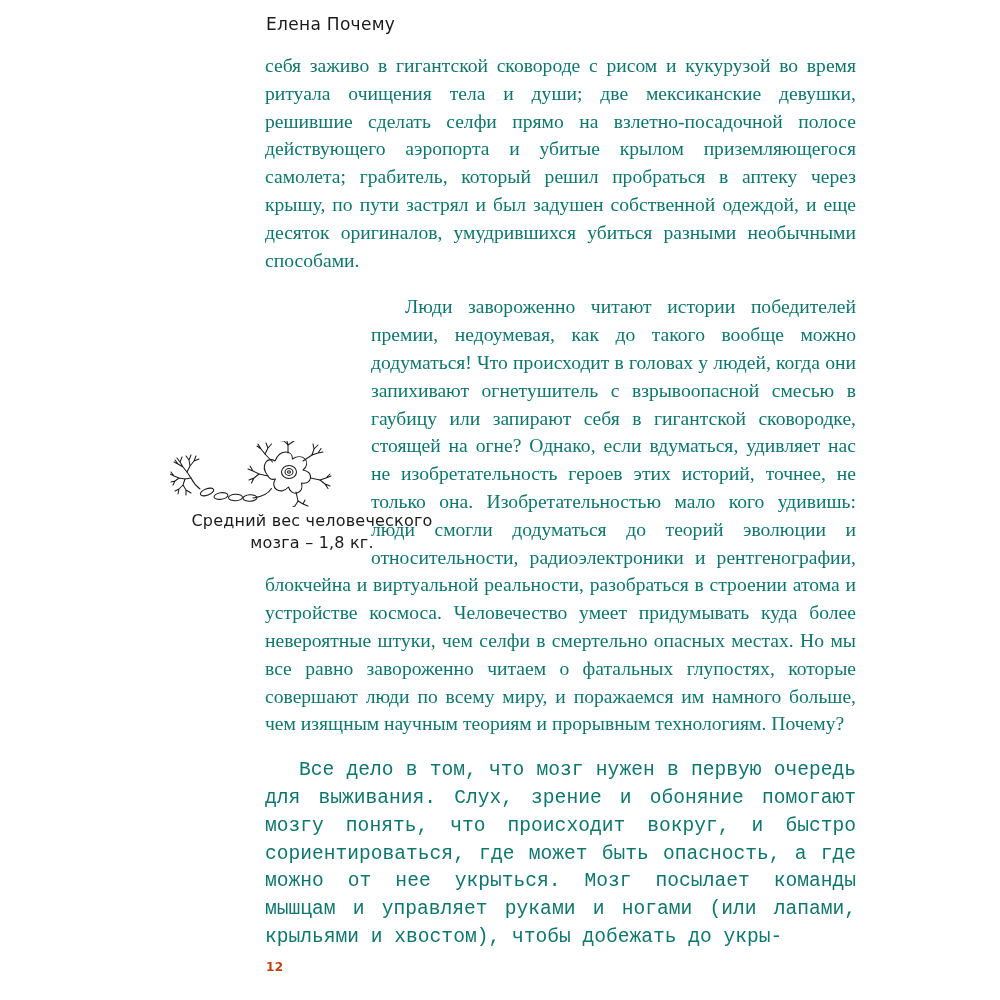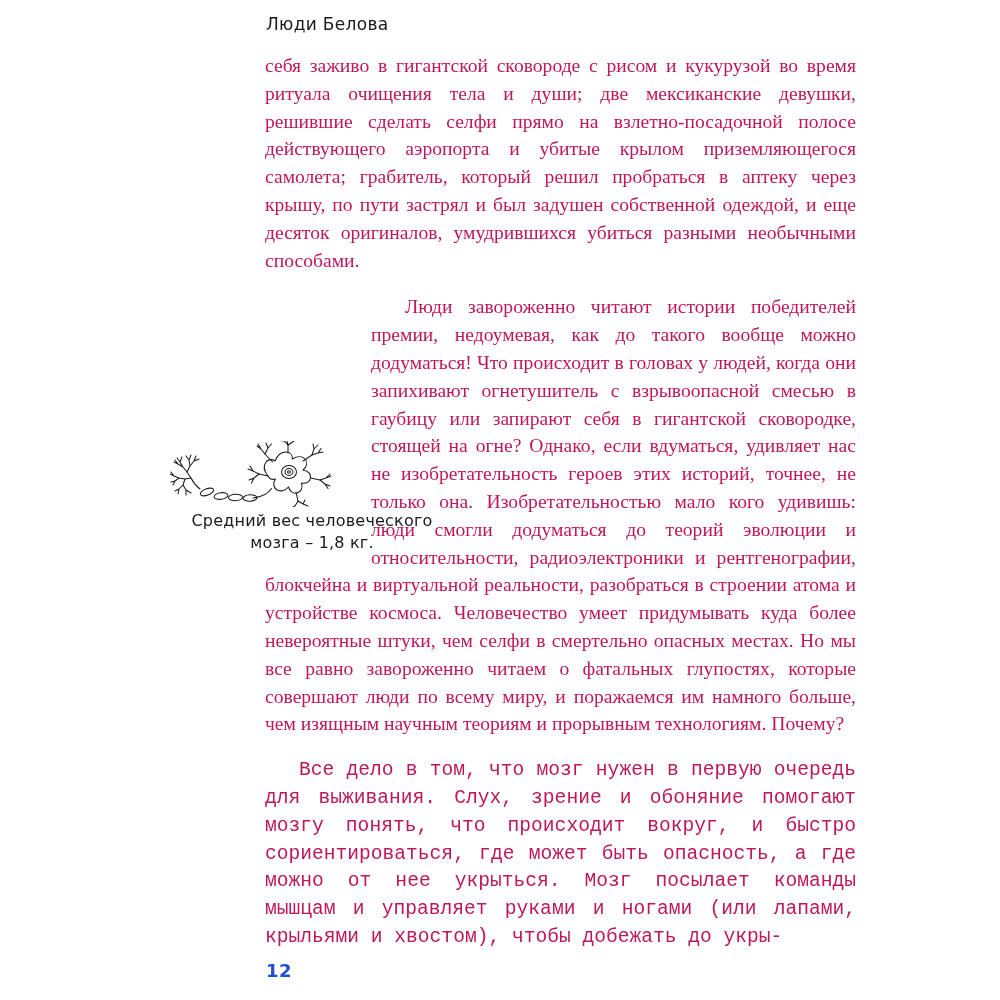--- a/index.html
+++ b/index.html
@@ -39,21 +39,21 @@
   
   .text-column {
     position: absolute;
     left: 265px;
     top: 52px;
     width: 591px;
     font-size: 19.6px;
     line-height: 27.8px;
     text-align: justify;
     text-justify: inter-word;
-    color: #be185d;
+    color: #0f766e;
     -webkit-hyphens: none;
     hyphens: none;
   }
 
   .text-column p {
     margin: 0;
     text-align: justify;
   }
   .text-column p.indent {
     text-indent: 34px;
@@ -98,32 +98,32 @@
     letter-spacing: 0.2px;
     color: #1a1a1a;
   }
 
   
   .folio {
     position: absolute;
     left: 266px;
     top: 960px;
     font-family: "DejaVu Sans", "Liberation Sans", sans-serif;
-    font-size: 18px;
+    font-size: 12px;
     font-weight: 600;
-    color: #1d4ed8;
+    color: #c2410c;
     letter-spacing: 0.5px;
   }
 </style>
 </head>
 <body>
 
 <div class="page">
 
-  <div class="running-head">Люди Белова</div>
+  <div class="running-head">Елена Почему</div>
 
   <div class="text-column">
 
     <p class="para">себя заживо в гигантской сковороде с рисом и кукурузой во время ритуала очищения тела и души; две мексиканские девушки, решившие сделать селфи прямо на взлетно-посадочной полосе действующего аэропорта и убитые крылом приземляющегося самолета; грабитель, который решил пробраться в аптеку через крышу, по пути застрял и был задушен собственной одеждой, и еще десяток оригиналов, умудрившихся убиться разными необычными способами.</p>
 
     <p class="para indent"><span class="figure-spacer"></span><span>Люди завороженно читают истории победителей премии, недоумевая, как до такого вообще можно додуматься! Что происходит в головах у людей, когда они запихивают огнетушитель с взрывоопасной смесью в гаубицу или запирают себя в гигантской сковородке, стоящей на огне? Однако, если вдуматься, удивляет нас не изобретательность героев этих историй, точнее, не только она. Изобретательностью мало кого удивишь: люди смогли додуматься до теорий эволюции и относительности, радиоэлектроники и рентгенографии, блокчейна и виртуальной реальности, разобраться в строении атома и устройстве космоса. Человечество умеет придумывать куда более невероятные штуки, чем селфи в смертельно опасных местах. Но мы все равно завороженно читаем о фатальных глупостях, которые совершают люди по всему миру, и поражаемся им намного больше, чем изящным научным теориям и прорывным технологиям. Почему?</span></p>
 
     <p class="para indent last-left">Все дело в том, что мозг нужен в первую очередь для выживания. Слух, зрение и обоняние помогают мозгу понять, что происходит вокруг, и быстро сориентироваться, где может быть опасность, а где можно от нее укрыться. Мозг посылает команды мышцам и управляет руками и ногами (или лапами, крыльями и хвостом), чтобы добежать до укры-</p>
   </div>
 

